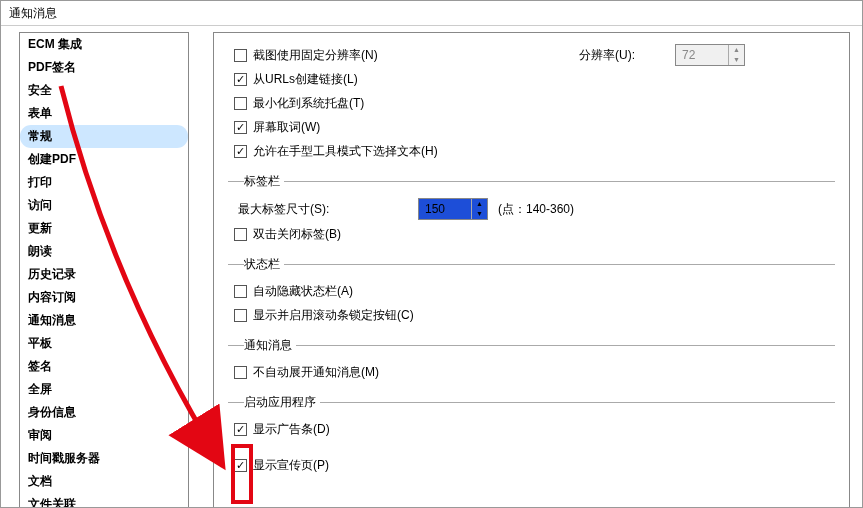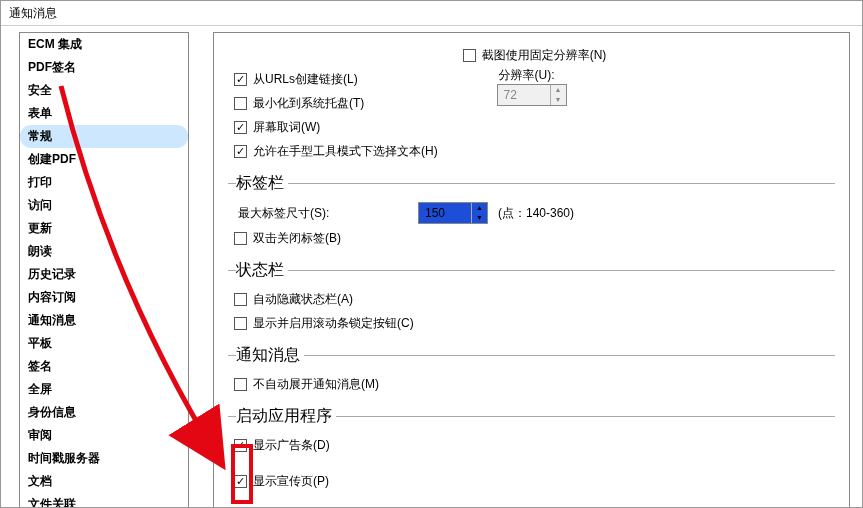--- a/index.html
+++ b/index.html
@@ -71,21 +71,20 @@
     justify-content: center;
     font-size: 11px;
     line-height: 11px;
     background: #fff;
   }
   .cb.checked::before { content: "✓"; }
   .res-row {
     display: flex;
     align-items: center;
     height: 24px;
-    flex-direction: column;
   }
   .res-label { margin-right: 10px; }
   .spinbox {
     display: inline-flex;
     width: 70px; height: 22px;
     border: 1px solid #888;
     background: #1d4ed8;
   }
   .spinbox.disabled { color: #888; background: #f0f0f0; gap: 20px; }
   .spinbox .val {
@@ -106,22 +105,22 @@
     line-height: 9px;
   }
   fieldset.group {
     border: none;
     border-top: 1px solid #aaa;
     margin: 10px 0 2px 0;
     padding: 6px 0 0 0;
   }
   fieldset.group legend {
     padding: 0 4px 0 0;
-    margin-left: 8px;
-    font-size: 16px;
+    margin-left: 16px;
+    font-size: 12px;
     color: #000;
     font-family: Liberation Serif, serif;
   }
   .tabrow {
     display: flex;
     align-items: center;
     margin-left: 10px;
     height: 26px;
   }
   .tabrow .lbl { width: 180px; }

